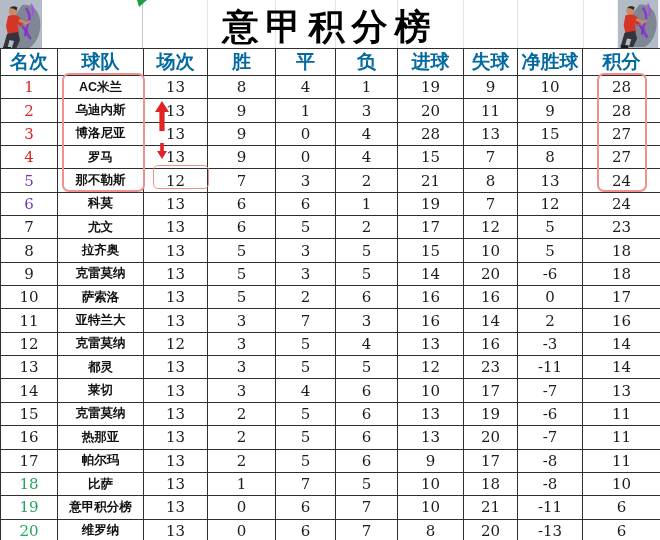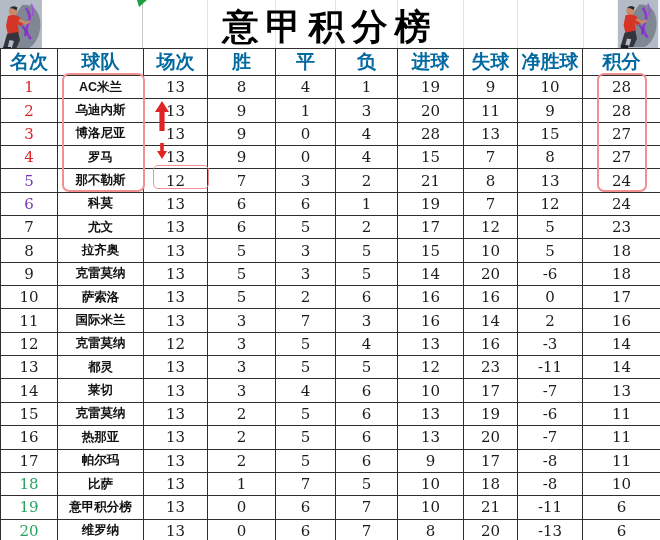--- a/index.html
+++ b/index.html
@@ -233,21 +233,21 @@
           <td class="num">5</td>
           <td class="num">2</td>
           <td class="num">6</td>
           <td class="num">16</td>
           <td class="num">16</td>
           <td class="num">0</td>
           <td class="num">17</td>
         </tr>
         <tr>
           <td class="rank" style="color: rgb(28, 28, 28);">11</td>
-          <td class="team">国际米兰</td>
+          <td class="team">亚特兰大</td>
           <td class="num">13</td>
           <td class="num">3</td>
           <td class="num">7</td>
           <td class="num">3</td>
           <td class="num">16</td>
           <td class="num">14</td>
           <td class="num">2</td>
           <td class="num">16</td>
         </tr>
         <tr>

